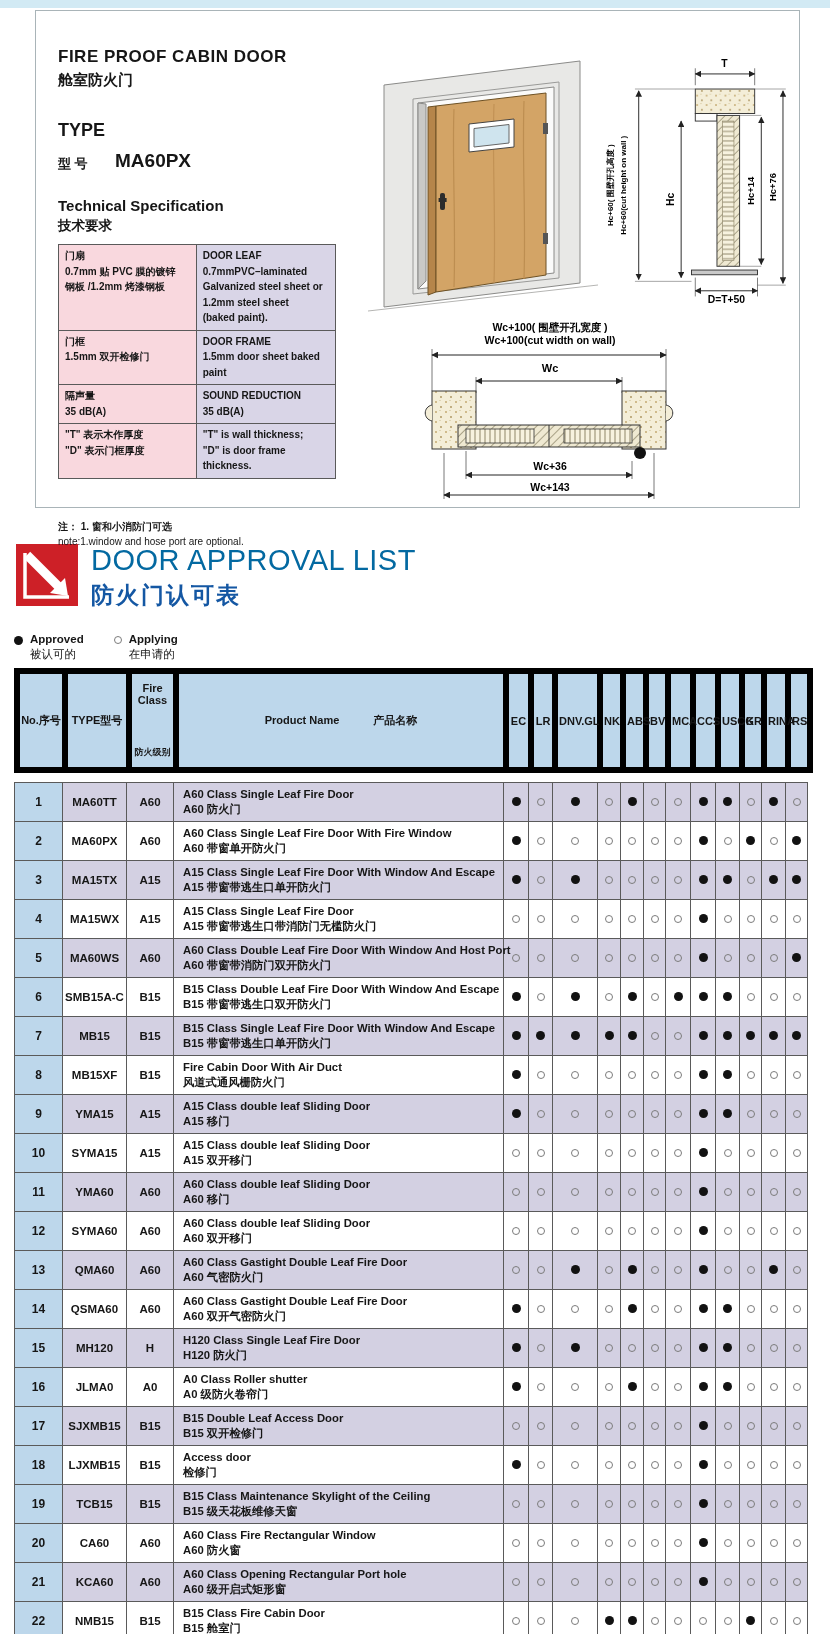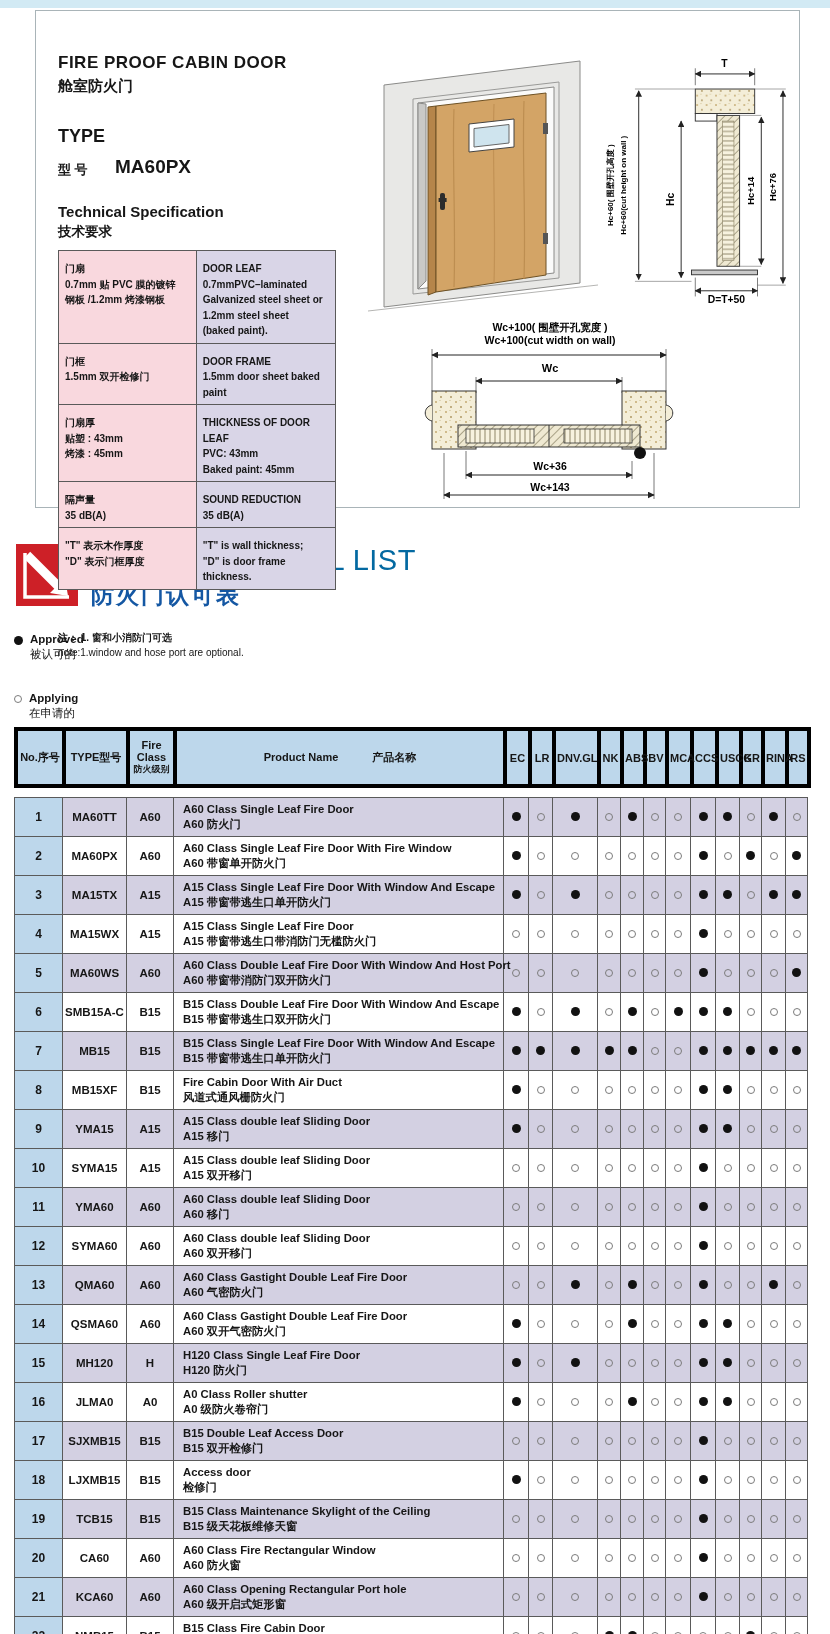--- a/index.html
+++ b/index.html
@@ -7,32 +7,32 @@
     width:830px; min-height:1634px; background:#ffffff;
     font-family:"Liberation Sans", sans-serif; color:#161616;
   }
   .top-strip { height:8px; background:#d2eaf4; }
 
   
   .spec-box {
     position:relative; margin:2px 0 0 35px; width:765px; height:498px;
     background:#fff; border:1px solid #a9b4b8;
   }
-  .spec-left { position:absolute; left:22px; top:42px; width:278px; }
+  .spec-left { position:absolute; left:22px; top:36px; width:278px; }
   .t-en { font-size:17px; font-weight:bold; letter-spacing:.5px; }
   .t-zh { font-size:15px; font-weight:bold; margin-top:4px; }
   .type-row { display:flex; align-items:flex-end; margin-top:30px; }
   .type-labels div:first-child { font-size:18px; font-weight:bold; }
   .type-labels div:last-child  { font-size:13px; font-weight:bold; margin-top:14px; }
   .type-value { font-size:19px; font-weight:bold; margin:0 0 1px 10px; }
   .spec-h-en { font-size:15px; font-weight:bold; margin-top:24px; }
   .spec-h-zh { font-size:13.5px; font-weight:bold; margin-top:3px; }
   table.spec { border-collapse:collapse; margin-top:9px; table-layout:fixed; }
   table.spec td {
-    border:1px solid #5a5a5a; width:144px; padding:10px 6px 4px 6px;
+    border:1px solid #5a5a5a; width:144px; padding:3px 6px 4px 6px;
     font-size:10px; font-weight:bold; line-height:1.55;
     white-space:pre-line; vertical-align:top;
   }
   td.sp-zh { background:#f9d8de; }
   td.sp-en { background:#d9d5e7; }
   .note { margin-top:9px; font-size:10px; line-height:1.5; }
   .note .nz { font-weight:bold;margin-top:40px; }
 
   
   .door-svg { position:absolute; left:330px; top:36px; width:238px; height:278px; }
@@ -40,35 +40,35 @@
   .hsec-svg { position:absolute; left:378px; top:308px; width:272px; height:182px; }
   svg text { font-family:"Liberation Sans", sans-serif; }
 
   
   .appr-head { display:flex; align-items:flex-start; gap:13px; margin:36px 0 0 16px; }
   .logo { width:62px; height:62px; flex:0 0 auto; }
   .al-en { font-size:29px; font-weight:normal; color:#0369a1; letter-spacing:.5px; }
   .al-zh { font-size:23px; font-weight:bold; color:#1457a3; margin-top:3px; letter-spacing:2px; }
 
   
-  .legend { width:802px; margin:22px 0 0 14px; display:flex; gap:30px;flex-direction:column; }
+  .legend { width:802px; margin:22px 0 0 14px; display:flex; gap:30px; }
   .leg-item { display:flex; gap:7px; font-size:11.5px; }
   .leg-item .dot { margin-top:3px; }
   .leg-en { font-weight:bold; }
   .leg-zh { margin-top:2px; }
 
   
   table.grid { border-collapse:collapse; table-layout:fixed; width:794px; margin-left:14px; }
   table.head-t { margin-top:6px; }
   table.head-t th {
-    background:#bdd7eb; border:4px solid #000000; height:44px;
+    background:#bdd7eb; border:6px solid #000000; height:44px;
     font-size:11px; font-weight:bold; padding:8px 1px; text-align:center; vertical-align:middle;
   }
   th.soc { font-size:9px; letter-spacing:0; }
-  .fc-sm { font-size:9px; font-weight:bold; }
+  .fc-sm { font-size:9px; font-weight:bold;margin-top:40px; }
   .ph-gap { display:inline-block; width:34px; }
   table.body-t { margin-top:9px; border:1.5px solid #4c4c4c; }
   table.body-t td {
     border:1px solid #5a5a5a; height:39px; text-align:center; vertical-align:middle;
     font-size:11.5px; font-weight:bold;
   }
   tr.lav td { background:#d3d0e2; }
   tr.wht td { background:#ffffff; }
   table.body-t td.c-no { background:#bdd7eb; font-size:12px; }
   td.c-name { text-align:left !important; padding:2px 16px 2px 9px; }
@@ -134,28 +134,20 @@
 0.7mmPVC–laminated
 Galvanized steel sheet or
 1.2mm steel sheet
 (baked paint).</td>
         </tr>
         <tr>
           <td class="sp-zh">门框
 1.5mm 双开检修门</td>
           <td class="sp-en">DOOR FRAME
 1.5mm door sheet baked paint</td>
-        </tr>
-        <tr>
-          <td class="sp-zh">门扇厚
-贴塑 : 43mm
-烤漆 : 45mm</td>
-          <td class="sp-en">THICKNESS OF DOOR LEAF
-PVC: 43mm
-Baked paint: 45mm</td>
         </tr>
         <tr>
           <td class="sp-zh">隔声量
 35 dB(A)</td>
           <td class="sp-en">SOUND REDUCTION
 35 dB(A)</td>
         </tr>
         <tr>
           <td class="sp-zh">"T" 表示木作厚度
 "D" 表示门框厚度</td>

